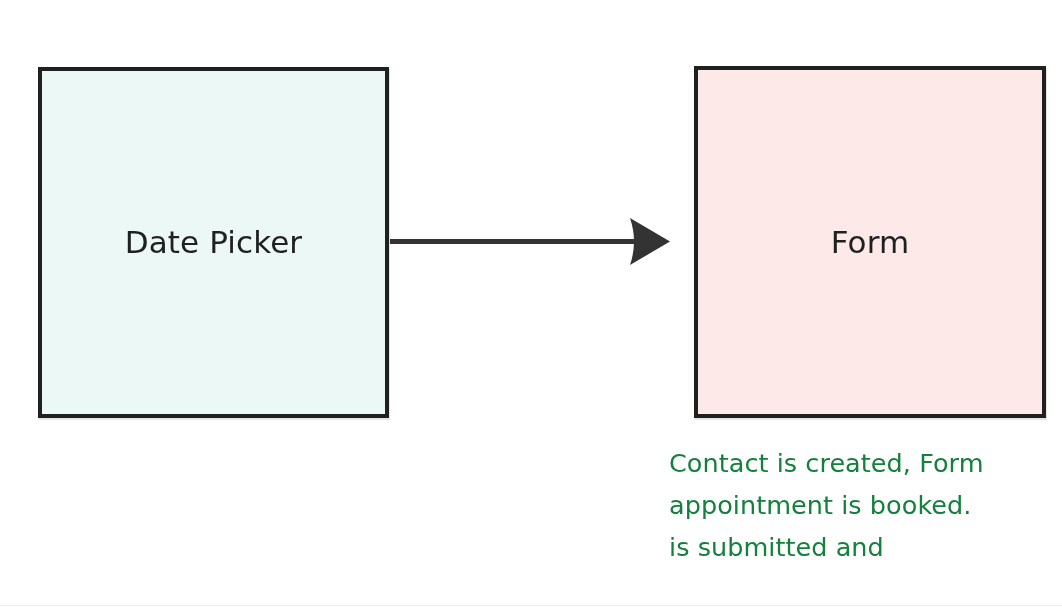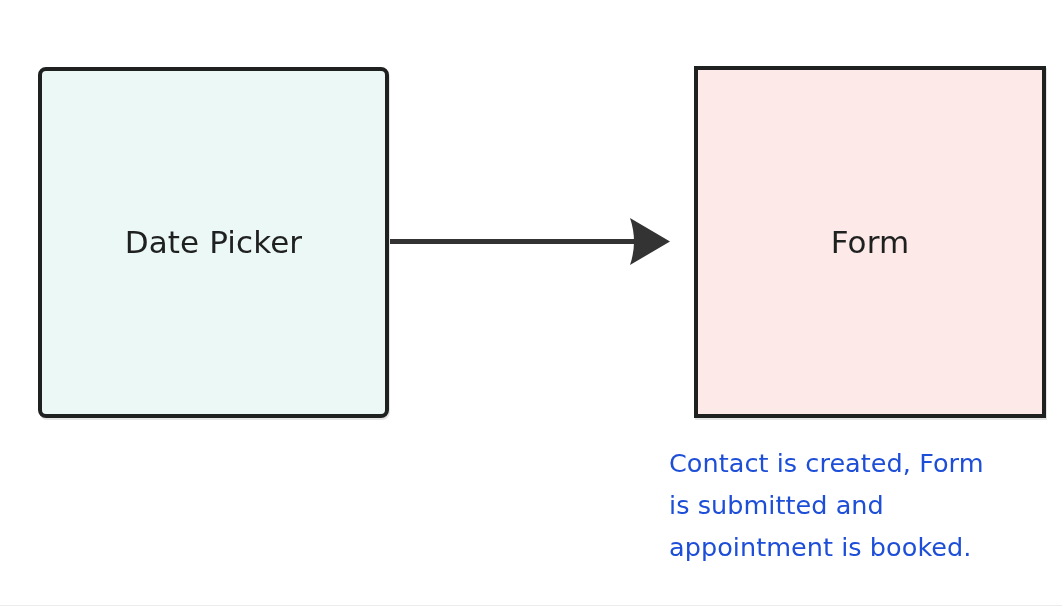--- a/index.html
+++ b/index.html
@@ -39,21 +39,20 @@
     white-space: nowrap;
   }
 
   
   #node-date-picker {
     left: 38px;
     top: 67px;
     width: 351px;
     height: 351px;
     background: #ecf8f5;
-    border-radius: 8px;
   }
 
   
   #node-form {
     left: 669px;
     top: 66px;
     width: 352px;
     height: 352px;
     background: #fde9e7;
     margin-left: 25px;
@@ -70,21 +69,21 @@
   }
 
   
   #form-caption {
     position: absolute;
     left: 669px;
     top: 442px;
     width: 345px;
     font-size: 25.5px;
     line-height: 42px;
-    color: #1d4ed8;
+    color: #15803d;
     letter-spacing: 0.05px;
   }
   #form-caption .cap-line {
     display: block;
     white-space: nowrap;
   }
 
   
   #bottom-rule {
     position: absolute;
@@ -108,19 +107,19 @@
     <line x1="4" y1="36.5" x2="254" y2="36.5" stroke="#333333" stroke-width="5"></line>
     <path d="M 284 36.5 L 244 13 Q 252 36.5 244 60 Z" fill="#333333"></path>
   </svg>
 
   <div class="node" id="node-form">
     <span class="node-label">Form</span>
   </div>
 
   <div id="form-caption">
     <span class="cap-line">Contact is created, Form</span>
+    <span class="cap-line">appointment is booked.</span>
     <span class="cap-line">is submitted and</span>
-    <span class="cap-line">appointment is booked.</span>
   </div>
 
   <div id="bottom-rule"></div>
 
 </div>
 
 </body></html>

